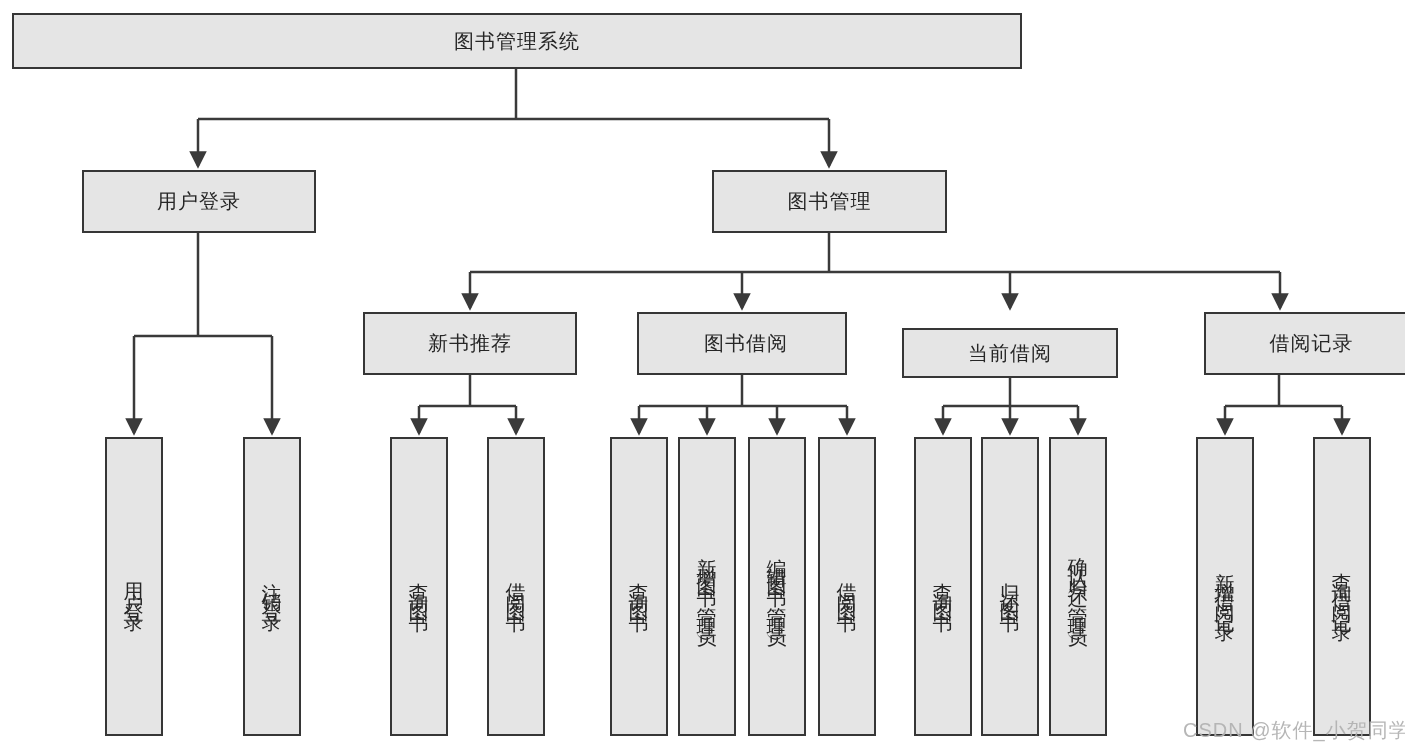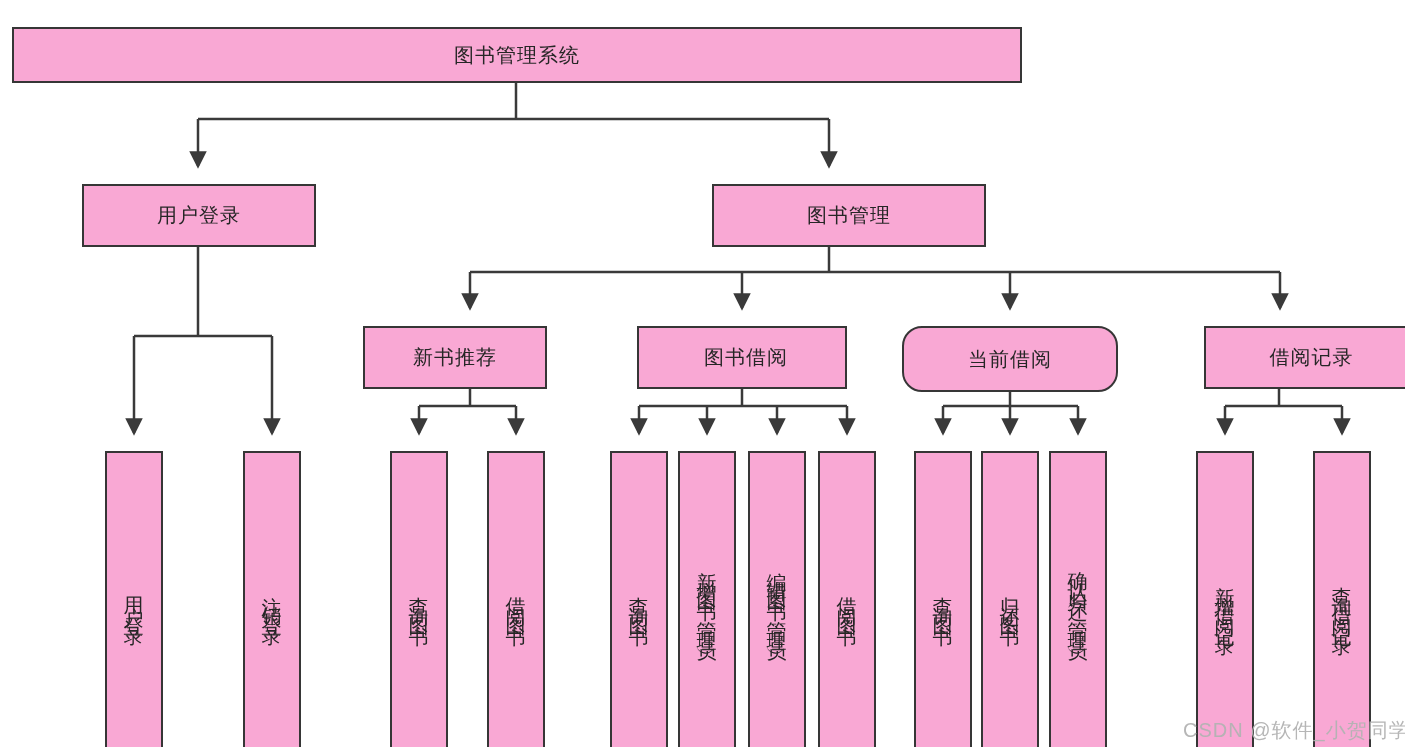--- a/index.html
+++ b/index.html
@@ -23,28 +23,27 @@
     z-index: 1;
   }
   .connectors path {
     fill: none;
     stroke: #3a3a3a;
     stroke-width: 2.5;
   }
   .node {
     position: absolute;
     box-sizing: border-box;
-    background: #f9a8d4;
+    background: #e5e5e5;
     border: 2px solid #363636;
     display: flex;
     align-items: center;
     justify-content: center;
     color: #262626;
     z-index: 2;
-    margin-top: 14px;
   }
   .node.h {
     font-size: 20px;
     letter-spacing: 1px;
     white-space: nowrap;
   }
   .node.v {
     writing-mode: vertical-rl;
     text-orientation: mixed;
     font-size: 20px;
@@ -124,25 +123,25 @@
       <path d="M1279 375 V406"></path>
       <path d="M1225 406 H1342"></path>
       <path d="M1225 406 V433" marker-end="url(#arrow)"></path>
       <path d="M1342 406 V433" marker-end="url(#arrow)"></path>
     </g>
   </svg>
 
   <div class="node h" style="left:12px; top:13px; width:1010px; height:56px;">图书管理系统</div>
 
   <div class="node h" style="left:82px; top:170px; width:234px; height:63px;">用户登录</div>
-  <div class="node h" style="left:712px; top:170px; width:274px; height:63px;">图书管理</div>
+  <div class="node h" style="left:712px; top:170px; width:235px; height:63px;">图书管理</div>
 
-  <div class="node h" style="left:363px; top:312px; width:184px; height:63px;">新书推荐</div>
+  <div class="node h" style="left:363px; top:312px; width:214px; height:63px;">新书推荐</div>
   <div class="node h" style="left:637px; top:312px; width:210px; height:63px;padding-left:8px;">图书借阅</div>
-  <div class="node h" style="left:902px; top:312px; width:216px; height:66px;border-radius:20px;">当前借阅</div>
+  <div class="node h" style="left:902px; top:328px; width:216px; height:50px;">当前借阅</div>
   <div class="node h" style="left:1204px; top:312px; width:215px; height:63px;">借阅记录</div>
 
   <div class="node v" style="left:105px; top:437px; width:58px; height:299px;">用户登录</div>
   <div class="node v" style="left:243px; top:437px; width:58px; height:299px;">注销登录</div>
 
   <div class="node v" style="left:390px; top:437px; width:58px; height:299px;">查询图书</div>
   <div class="node v" style="left:487px; top:437px; width:58px; height:299px;">借阅图书</div>
 
   <div class="node v" style="left:610px; top:437px; width:58px; height:299px;">查询图书</div>
   <div class="node v" style="left:678px; top:437px; width:58px; height:299px;">新增图书（管理员）</div>

